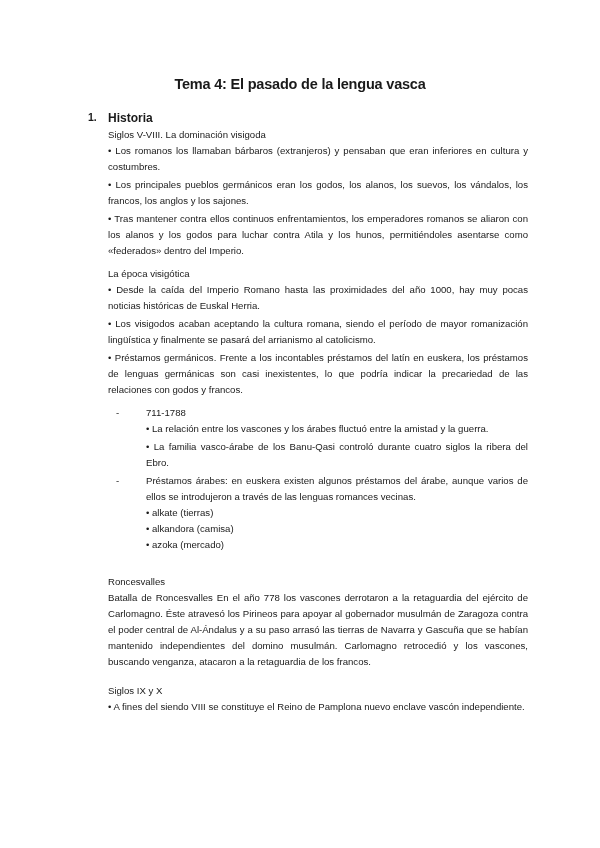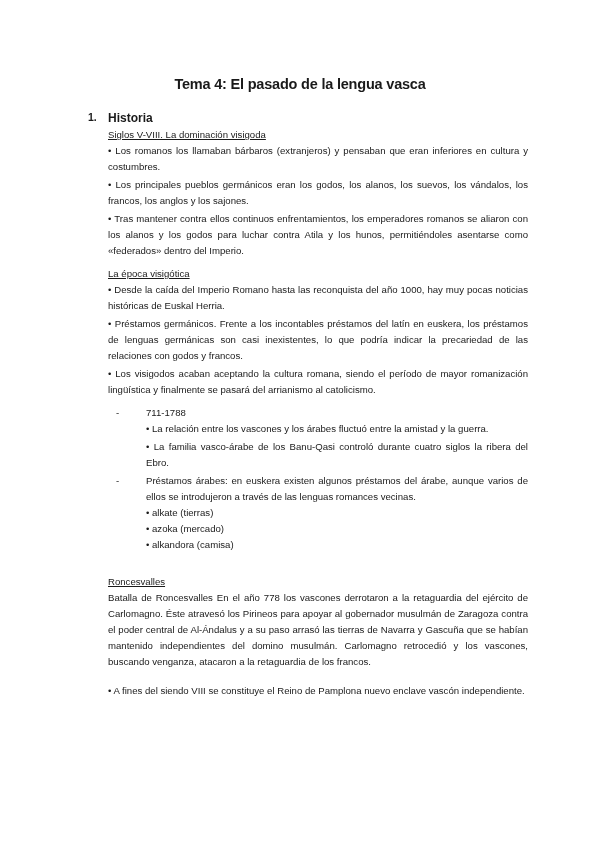--- a/index.html
+++ b/index.html
@@ -4,21 +4,21 @@
 <style>
   html, body { margin: 0; padding: 0; background: #ffffff; }
   body { width: 600px; height: 848px; position: relative; overflow: hidden;
     font-family: "Liberation Sans", sans-serif; color: #1a1a1a; }
   .page { position: absolute; left: 0; top: 0; width: 600px; height: 848px; background: #fff; }
   .title { position: absolute; top: 76px; left: 0; width: 600px; text-align: center;
     font-size: 14.5px; font-weight: bold; letter-spacing: -0.2px; }
   .h1num { position: absolute; left: 88px; top: 111px; font-size: 10.5px; font-weight: bold; }
   .h1 { position: absolute; left: 108px; top: 111px; font-size: 12px; font-weight: bold; }
   .content { position: absolute; left: 108px; width: 420px; font-size: 9.6px; line-height: 16px; }
-  .u { text-decoration: underline; }
+  .u { }
   .p { margin: 0 0 0 0; text-align: justify; }
   .p + .p { margin-top: 2px; }
   .dash-row { position: relative; padding-left: 38px; }
   .dash { position: absolute; left: 8px; top: 0; }
 </style>
 </head>
 <body>
 
 <div class="page">
   <div class="title">Tema 4: El pasado de la lengua vasca</div>
@@ -27,46 +27,47 @@
 
   <div class="content" style="top:127px;">
     <div class="u">Siglos V-VIII. La dominación visigoda</div>
     <p class="p">• Los romanos los llamaban bárbaros (extranjeros) y pensaban que eran inferiores en cultura y costumbres.</p>
     <p class="p">• Los principales pueblos germánicos eran los godos, los alanos, los suevos, los vándalos, los francos, los anglos y los sajones.</p>
     <p class="p">• Tras mantener contra ellos continuos enfrentamientos, los emperadores romanos se aliaron con los alanos y los godos para luchar contra Atila y los hunos, permitiéndoles asentarse como «federados» dentro del Imperio.</p>
   </div>
 
   <div class="content" style="top:266px;">
     <div class="u">La época visigótica</div>
-    <p class="p">• Desde la caída del Imperio Romano hasta las reconquista del año 1000, hay muy pocas noticias históricas de Euskal Herria.</p>
+    <p class="p">• Desde la caída del Imperio Romano hasta las proximidades del año 1000, hay muy pocas noticias históricas de Euskal Herria.</p>
+    <p class="p">• Los visigodos acaban aceptando la cultura romana, siendo el período de mayor romanización lingüística y finalmente se pasará del arrianismo al catolicismo.</p>
     <p class="p">• Préstamos germánicos. Frente a los incontables préstamos del latín en euskera, los préstamos de lenguas germánicas son casi inexistentes, lo que podría indicar la precariedad de las relaciones con godos y francos.</p>
-    <p class="p">• Los visigodos acaban aceptando la cultura romana, siendo el período de mayor romanización lingüística y finalmente se pasará del arrianismo al catolicismo.</p>
   </div>
 
   <div class="content" style="top:405px;">
     <div class="dash-row">
       <span class="dash">-</span>
       <span>711-1788</span>
     </div>
     <div class="dash-row">
       <p class="p">• La relación entre los vascones y los árabes fluctuó entre la amistad y la guerra.</p>
       <p class="p">• La familia vasco-árabe de los Banu-Qasi controló durante cuatro siglos la ribera del Ebro.</p>
     </div>
     <div class="dash-row" style="margin-top:2px;">
       <span class="dash">-</span>
       <p class="p" style="margin:0;">Préstamos árabes: en euskera existen algunos préstamos del árabe, aunque varios de ellos se introdujeron a través de las lenguas romances vecinas.</p>
     </div>
     <div class="dash-row">
       <div>• alkate (tierras)</div>
+      <div>• alkandora (camisa)</div>
       <div>• azoka (mercado)</div>
-      <div>• alkandora (camisa)</div>
     </div>
   </div>
 
   <div class="content" style="top:574px;">
     <div class="u">Roncesvalles</div>
     <p class="p">Batalla de Roncesvalles En el año 778 los vascones derrotaron a la retaguardia del ejército de Carlomagno. Éste atravesó los Pirineos para apoyar al gobernador musulmán de Zaragoza contra el poder central de Al-Ándalus y a su paso arrasó las tierras de Navarra y Gascuña que se habían mantenido independientes del domino musulmán. Carlomagno retrocedió y los vascones, buscando venganza, atacaron a la retaguardia de los francos.</p>
   </div>
 
   <div class="content" style="top:683px;">
+    <div class="u">Siglos IX y X</div>
     <p class="p">• A fines del siendo VIII se constituye el Reino de Pamplona nuevo enclave vascón independiente.</p>
   </div>
 </div>
 
 </body></html>

